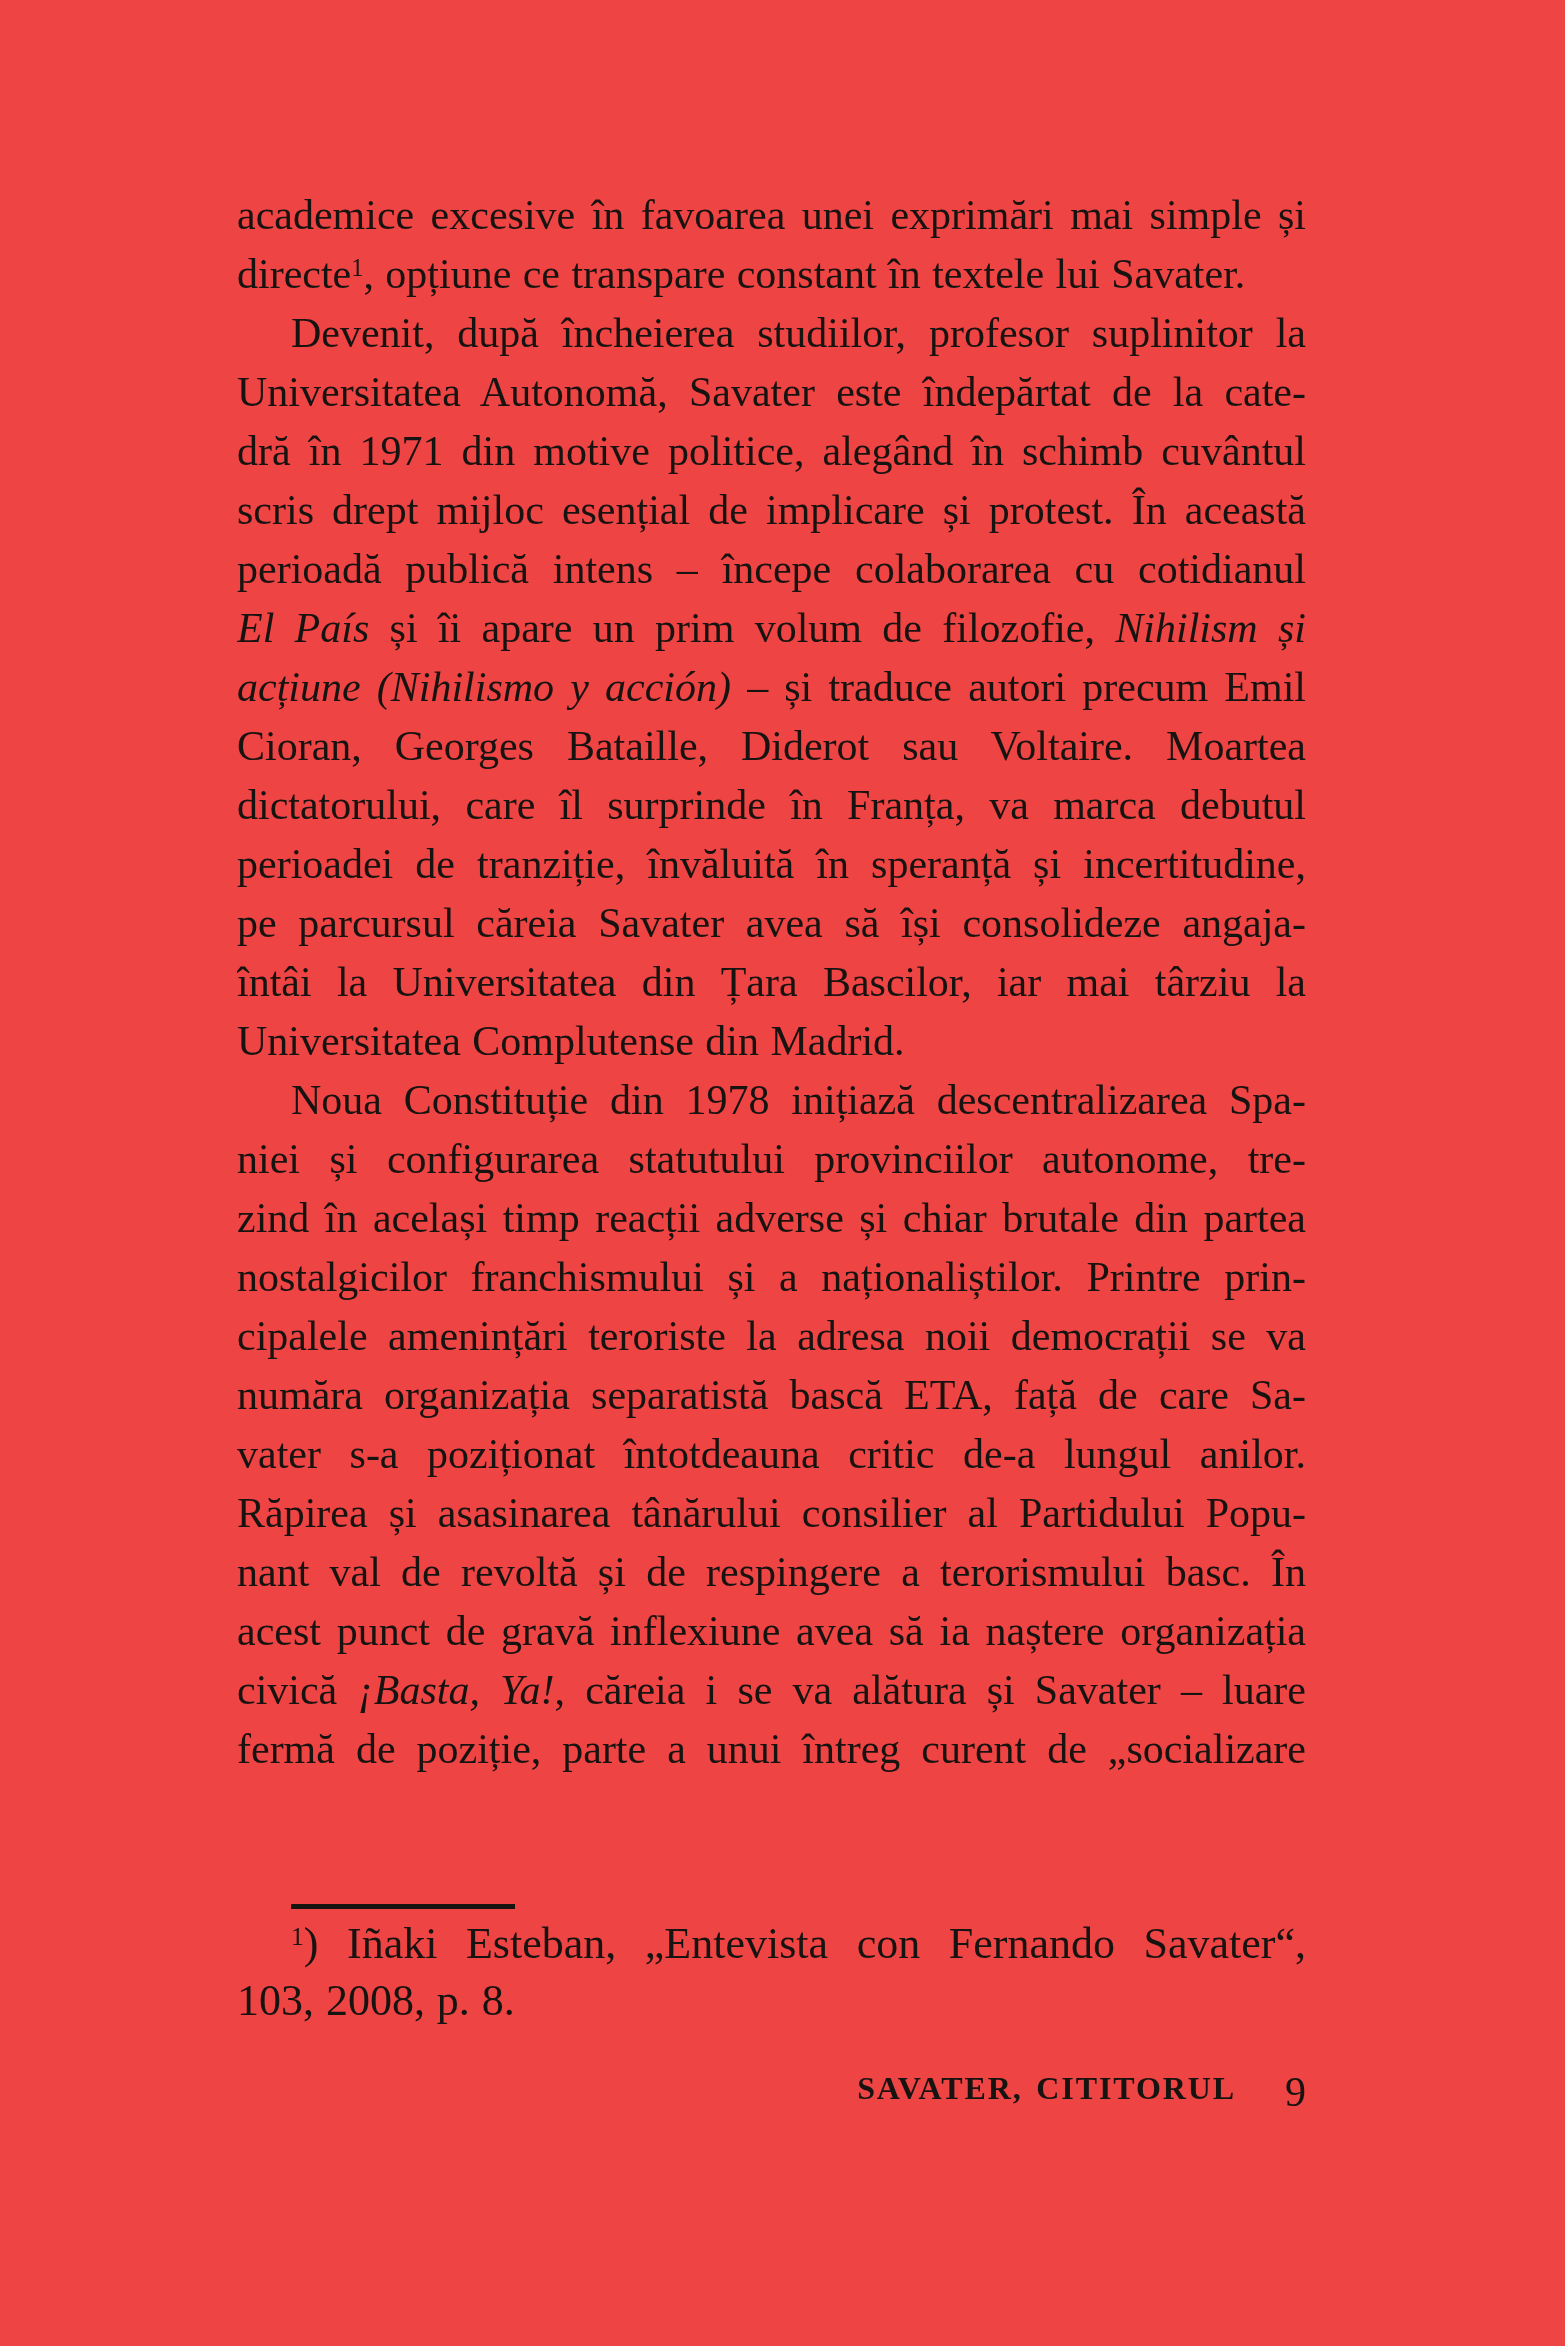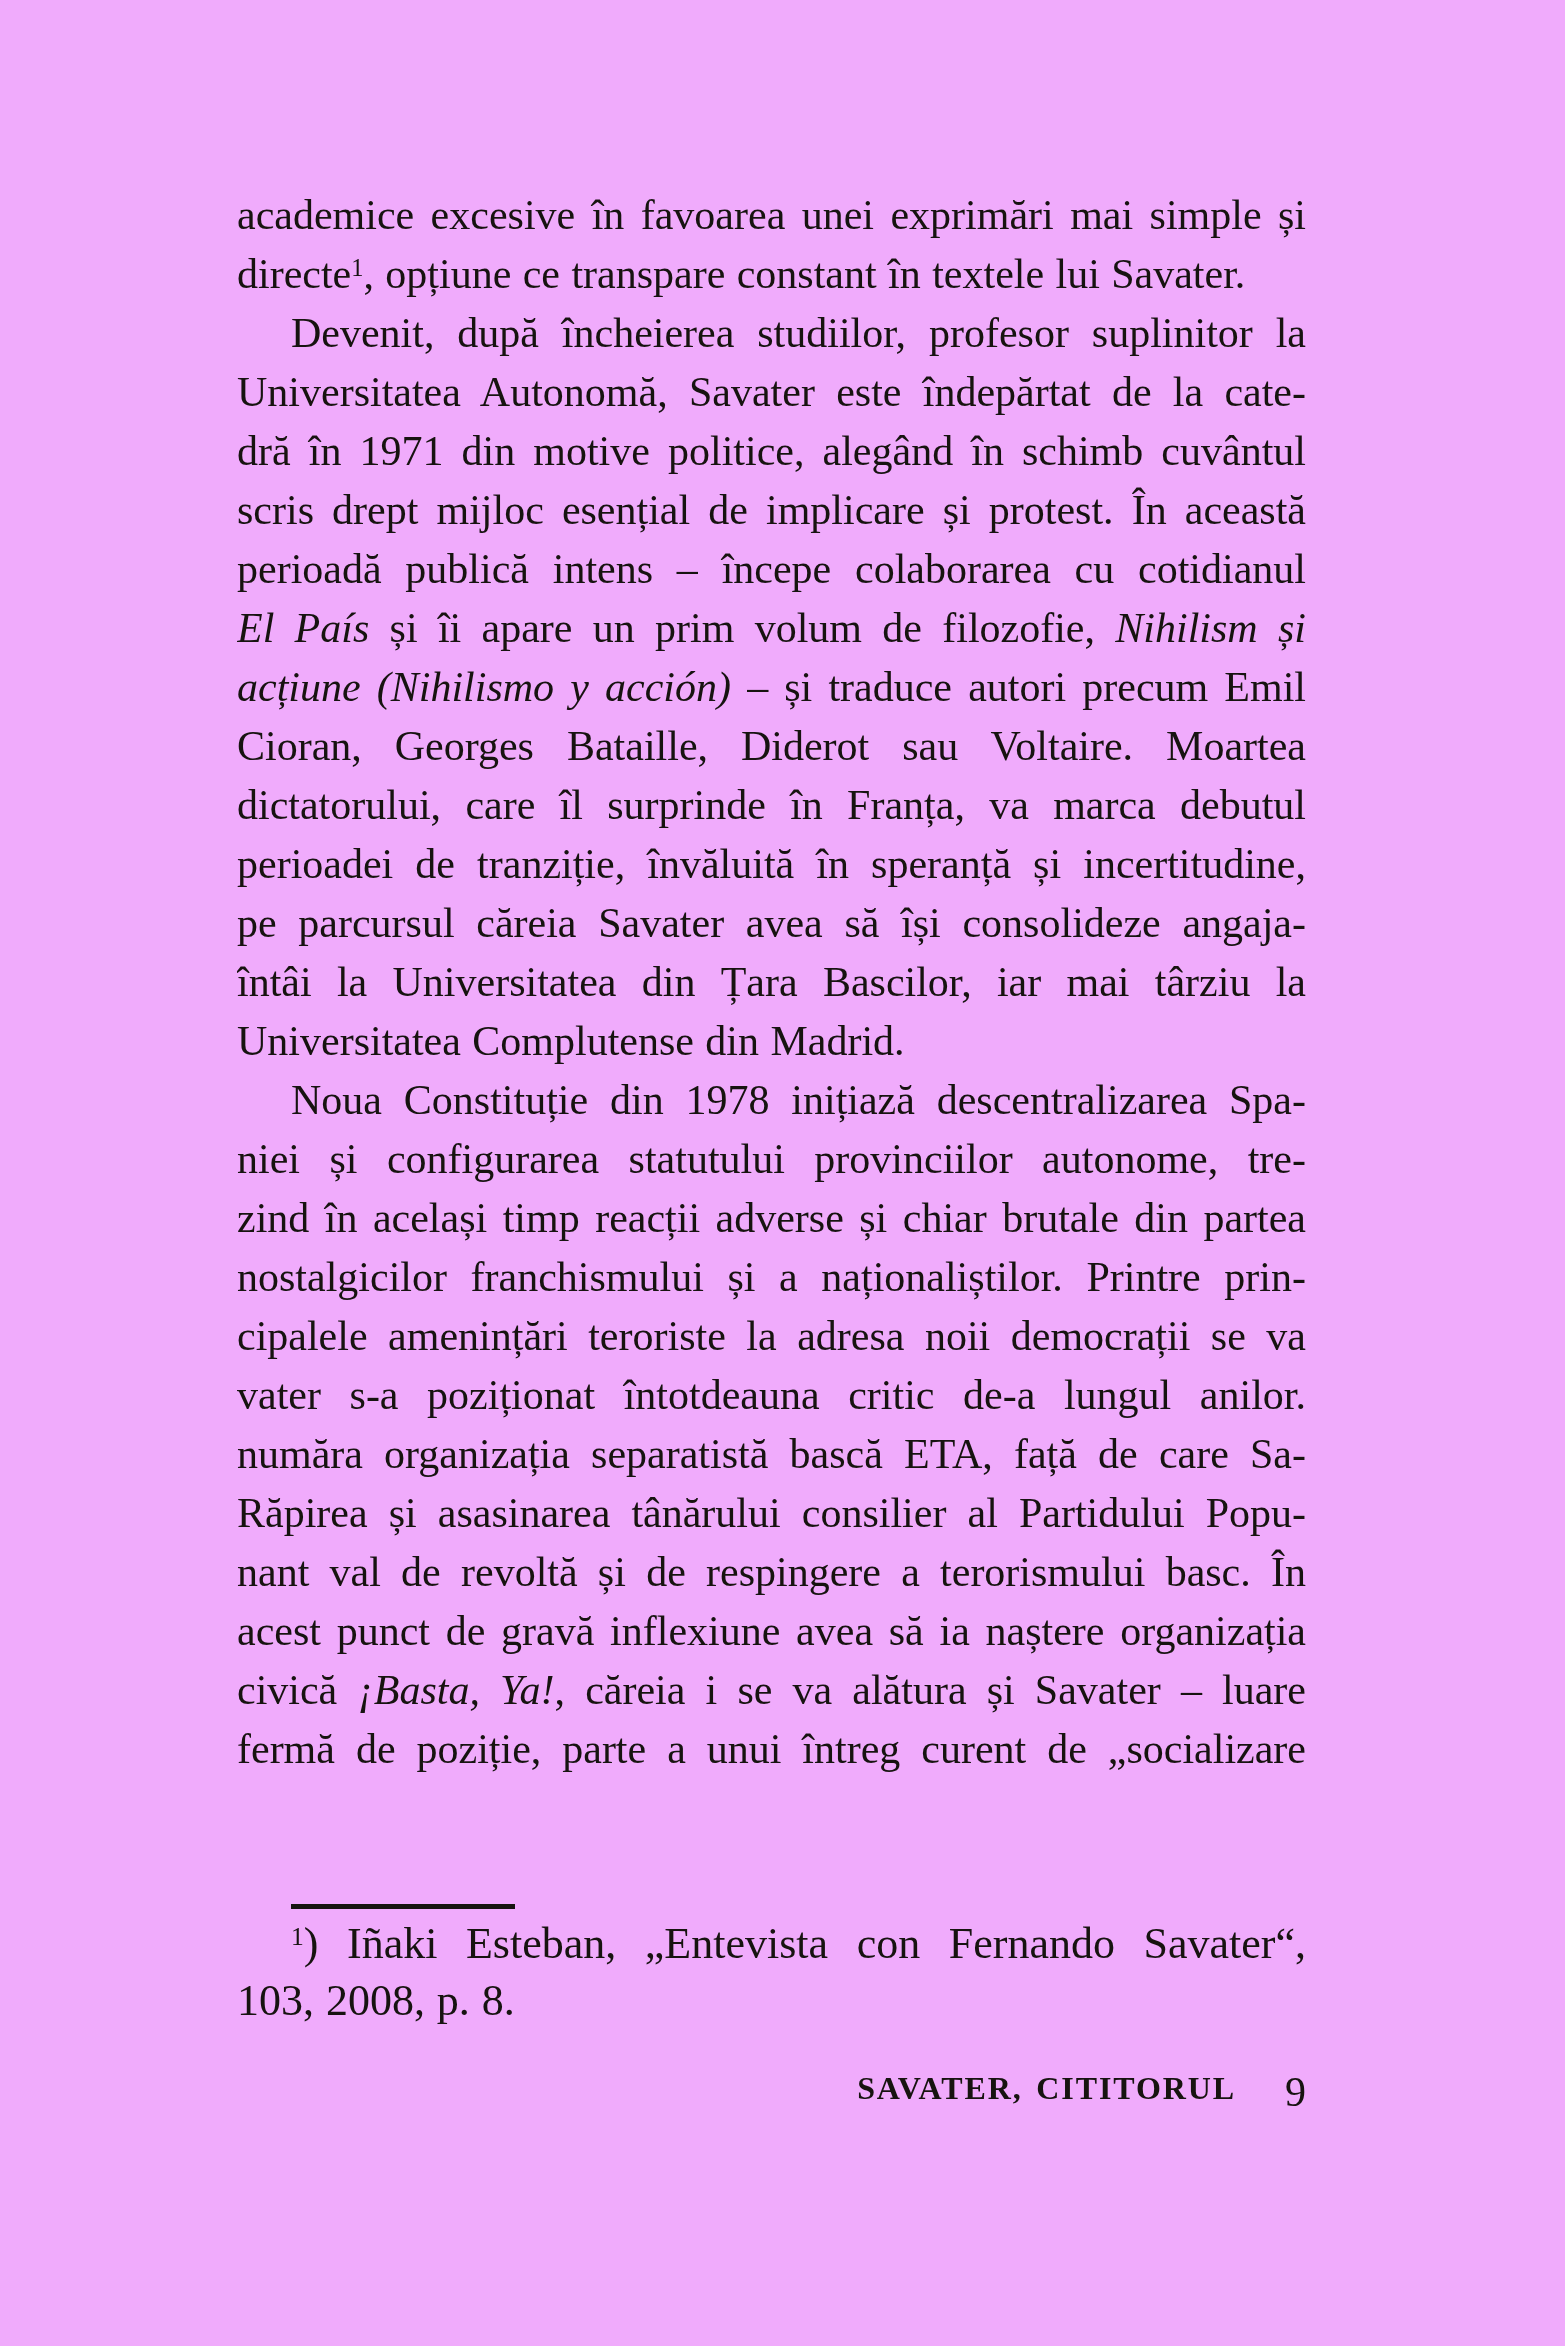--- a/index.html
+++ b/index.html
@@ -1,21 +1,21 @@
 <!DOCTYPE html>
 <html lang="ro" style="font-size:15px"><head>
 <meta charset="utf-8">
 <style>
   html, body { margin: 0; padding: 0; background: #e8e8e8; }
   .page {
     position: relative;
     width: 1565px;
     height: 2347px;
     margin: 0 auto;
-    background: #f0abfc;
+    background: #ef4444;
     color: #171310;
     font-family: "Liberation Serif", "DejaVu Serif", serif;
     overflow: hidden;
   }
   .text-block {
     position: absolute;
     left: 237px;
     top: 186px;
     width: 1069px;
   }
@@ -95,22 +95,22 @@
       <div class="line j"><span>dictatorului, care îl surprinde în Franța, va marca debutul</span><span class="fill"></span></div>
       <div class="line j"><span>perioadei de tranziție, învăluită în speranță și incertitudine,</span><span class="fill"></span></div>
       <div class="line j"><span>pe parcursul căreia Savater avea să își consolideze angaja-</span><span class="fill"></span></div>
       <div class="line j"><span>întâi la Universitatea din Țara Bascilor, iar mai târziu la</span><span class="fill"></span></div>
       <div class="line"><span>Universitatea Complutense din Madrid.</span></div>
       <div class="line j ind"><span>Noua Constituție din 1978 inițiază descentralizarea Spa-</span><span class="fill"></span></div>
       <div class="line j"><span>niei și configurarea statutului provinciilor autonome, tre-</span><span class="fill"></span></div>
       <div class="line j"><span>zind în același timp reacții adverse și chiar brutale din partea</span><span class="fill"></span></div>
       <div class="line j"><span>nostalgicilor franchismului și a naționaliștilor. Printre prin-</span><span class="fill"></span></div>
       <div class="line j"><span>cipalele amenințări teroriste la adresa noii democrații se va</span><span class="fill"></span></div>
+      <div class="line j"><span>număra organizația separatistă bască ETA, față de care Sa-</span><span class="fill"></span></div>
       <div class="line j"><span>vater s-a poziționat întotdeauna critic de-a lungul anilor.</span><span class="fill"></span></div>
-      <div class="line j"><span>număra organizația separatistă bască ETA, față de care Sa-</span><span class="fill"></span></div>
       <div class="line j"><span>Răpirea și asasinarea tânărului consilier al Partidului Popu-</span><span class="fill"></span></div>
       <div class="line j"><span>nant val de revoltă și de respingere a terorismului basc. În</span><span class="fill"></span></div>
       <div class="line j"><span>acest punct de gravă inflexiune avea să ia naștere organizația</span><span class="fill"></span></div>
       <div class="line j"><span>civică </span><i>¡Basta, Ya!</i><span>, căreia i se va alătura și Savater – luare</span><span class="fill"></span></div>
       <div class="line j"><span>fermă de poziție, parte a unui întreg curent de „socializare</span><span class="fill"></span></div>
     </div>
 
   <div class="footnote-rule"></div>
 
   <div class="footnote">

